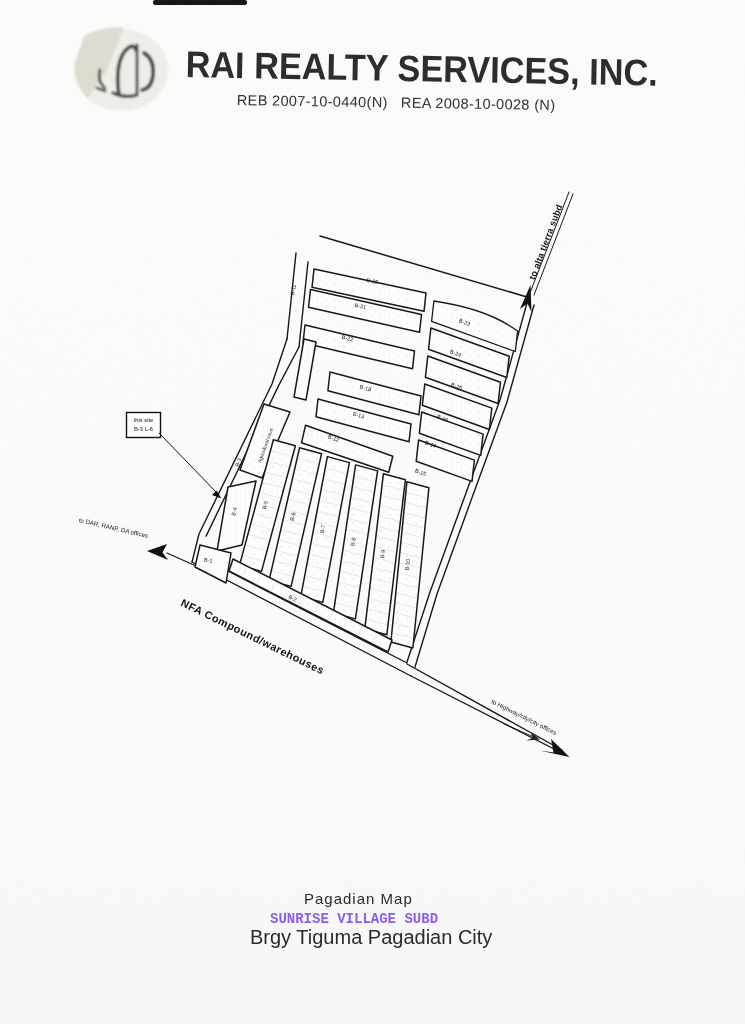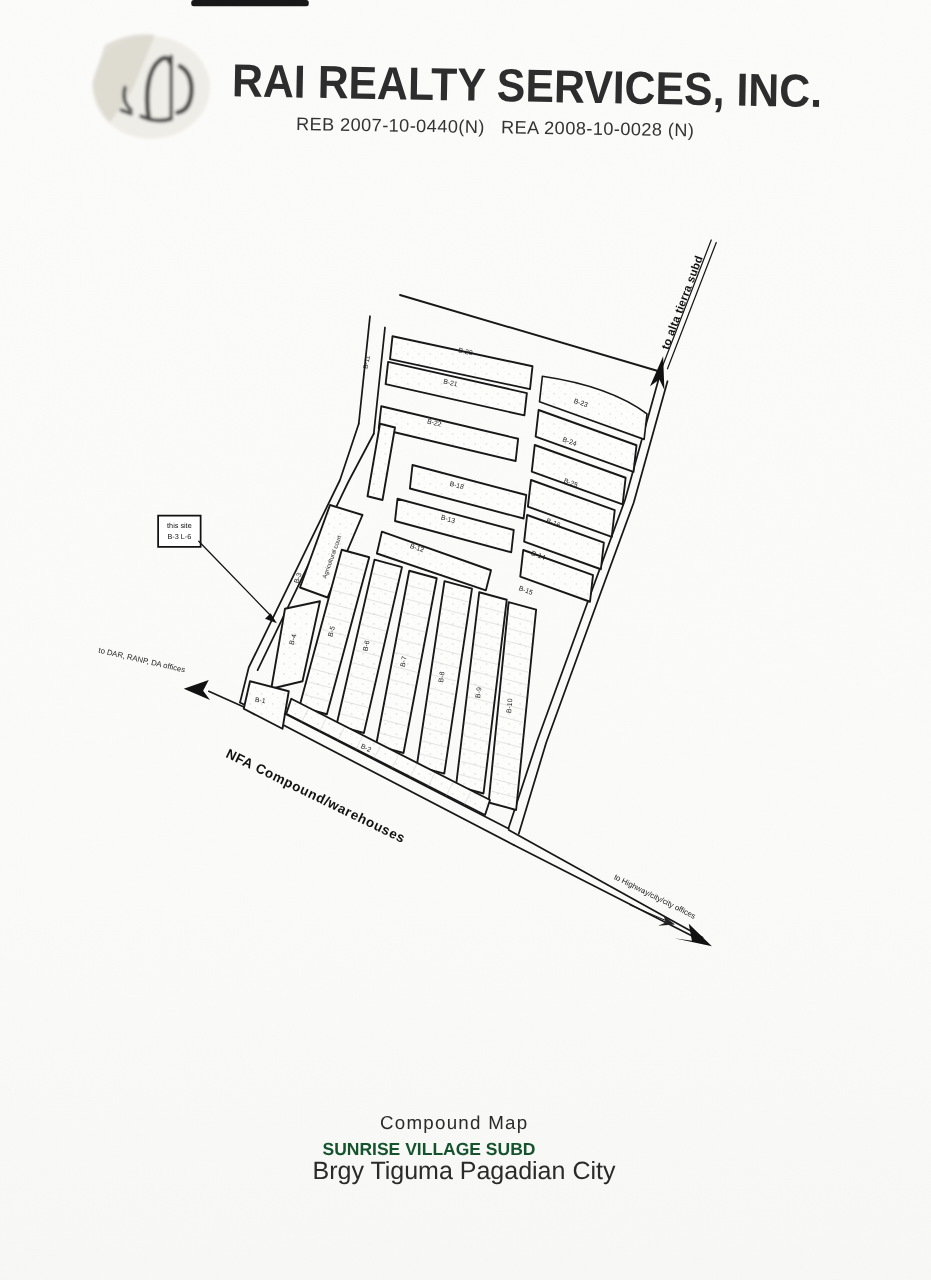--- a/index.html
+++ b/index.html
@@ -198,14 +198,14 @@
 <text x="0" y="0" transform="translate(548.5,243.0) rotate(-69.5)" font-size="9" fill="#111" font-weight="bold" letter-spacing="0.2" text-anchor="middle" font-family="Liberation Sans, sans-serif">to alta tierra subd</text>
 <text x="0" y="0" transform="translate(251.0,640.0) rotate(26)" font-size="10.8" fill="#111" font-weight="bold" letter-spacing="0.5" text-anchor="middle" font-family="Liberation Sans, sans-serif">NFA Compound/warehouses</text>
 <text x="0" y="0" transform="translate(113.0,530.0) rotate(13)" font-size="6.2" fill="#222" font-weight="normal" letter-spacing="0" text-anchor="middle" font-family="Liberation Sans, sans-serif">to DAR, RANP, DA offices</text>
 <text x="0" y="0" transform="translate(523.0,719.0) rotate(26.5)" font-size="6.2" fill="#222" font-weight="normal" letter-spacing="0" text-anchor="middle" font-family="Liberation Sans, sans-serif">to Highway/city/city offices</text>
 </svg>
 <div class="t" style="left:186px;top:44px;font-size:37px;font-weight:bold;color:#2d2d2d;
  transform:rotate(1.05deg) scaleX(0.926);transform-origin:left top;">RAI REALTY SERVICES, INC.</div>
 <div class="t" style="left:237px;top:92px;font-size:14.5px;color:#333;letter-spacing:0.35px;
  transform:rotate(0.9deg);transform-origin:left top;">REB 2007-10-0440(N)&nbsp;&nbsp; REA 2008-10-0028 (N)</div>
 
-<div class="t" style="left:304px;top:890px;font-size:15px;letter-spacing:1px;color:#2a2a2a;">Compound Map</div>
-<div class="t" style="left:258px;top:911px;font-size:14px;font-weight:bold;color:#14532d;">SUNRISE VILLAGE SUBD</div>
+<div class="t" style="left:304px;top:890px;font-size:15px;letter-spacing:1px;color:#2a2a2a;">Pagadian Map</div>
+<div class="t" style="left:270px;top:911px;font-size:14px;font-weight:bold;color:#8b5cf6;font-family:Liberation Mono, monospace;">SUNRISE VILLAGE SUBD</div>
 <div class="t" style="left:250px;top:925.5px;font-size:20px;color:#2a2a2a;">Brgy Tiguma Pagadian City</div>
 </body></html>

